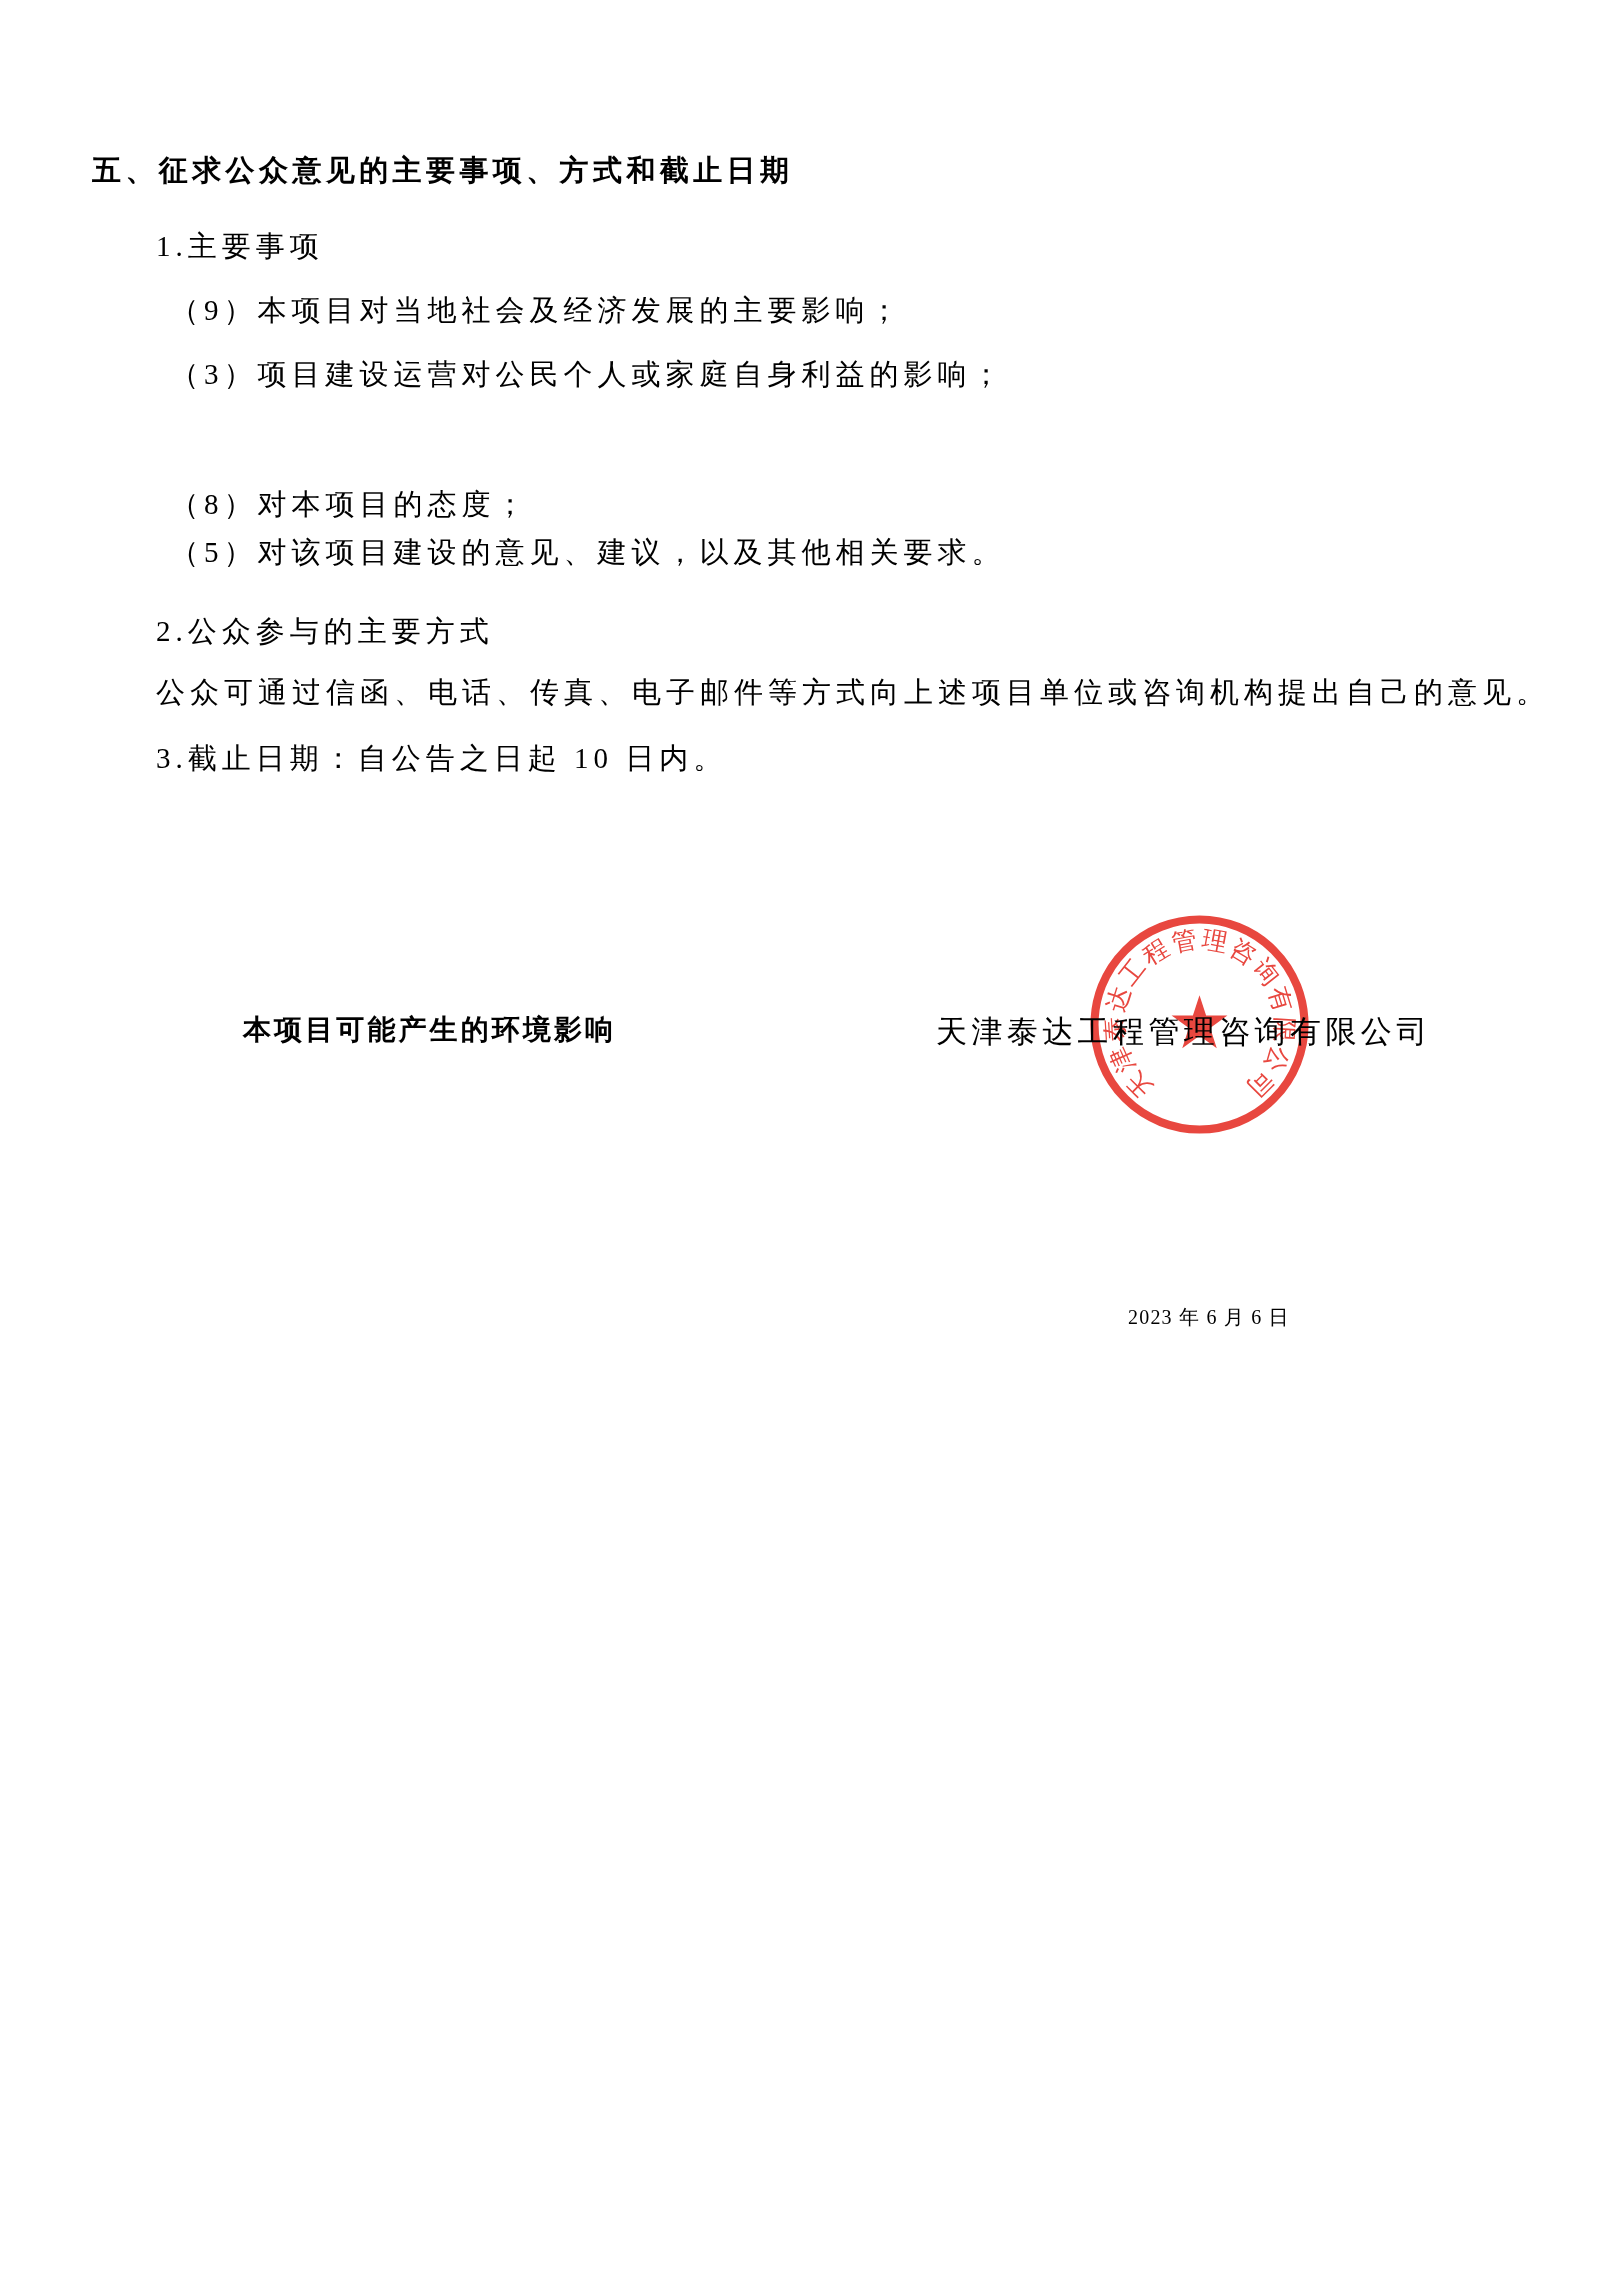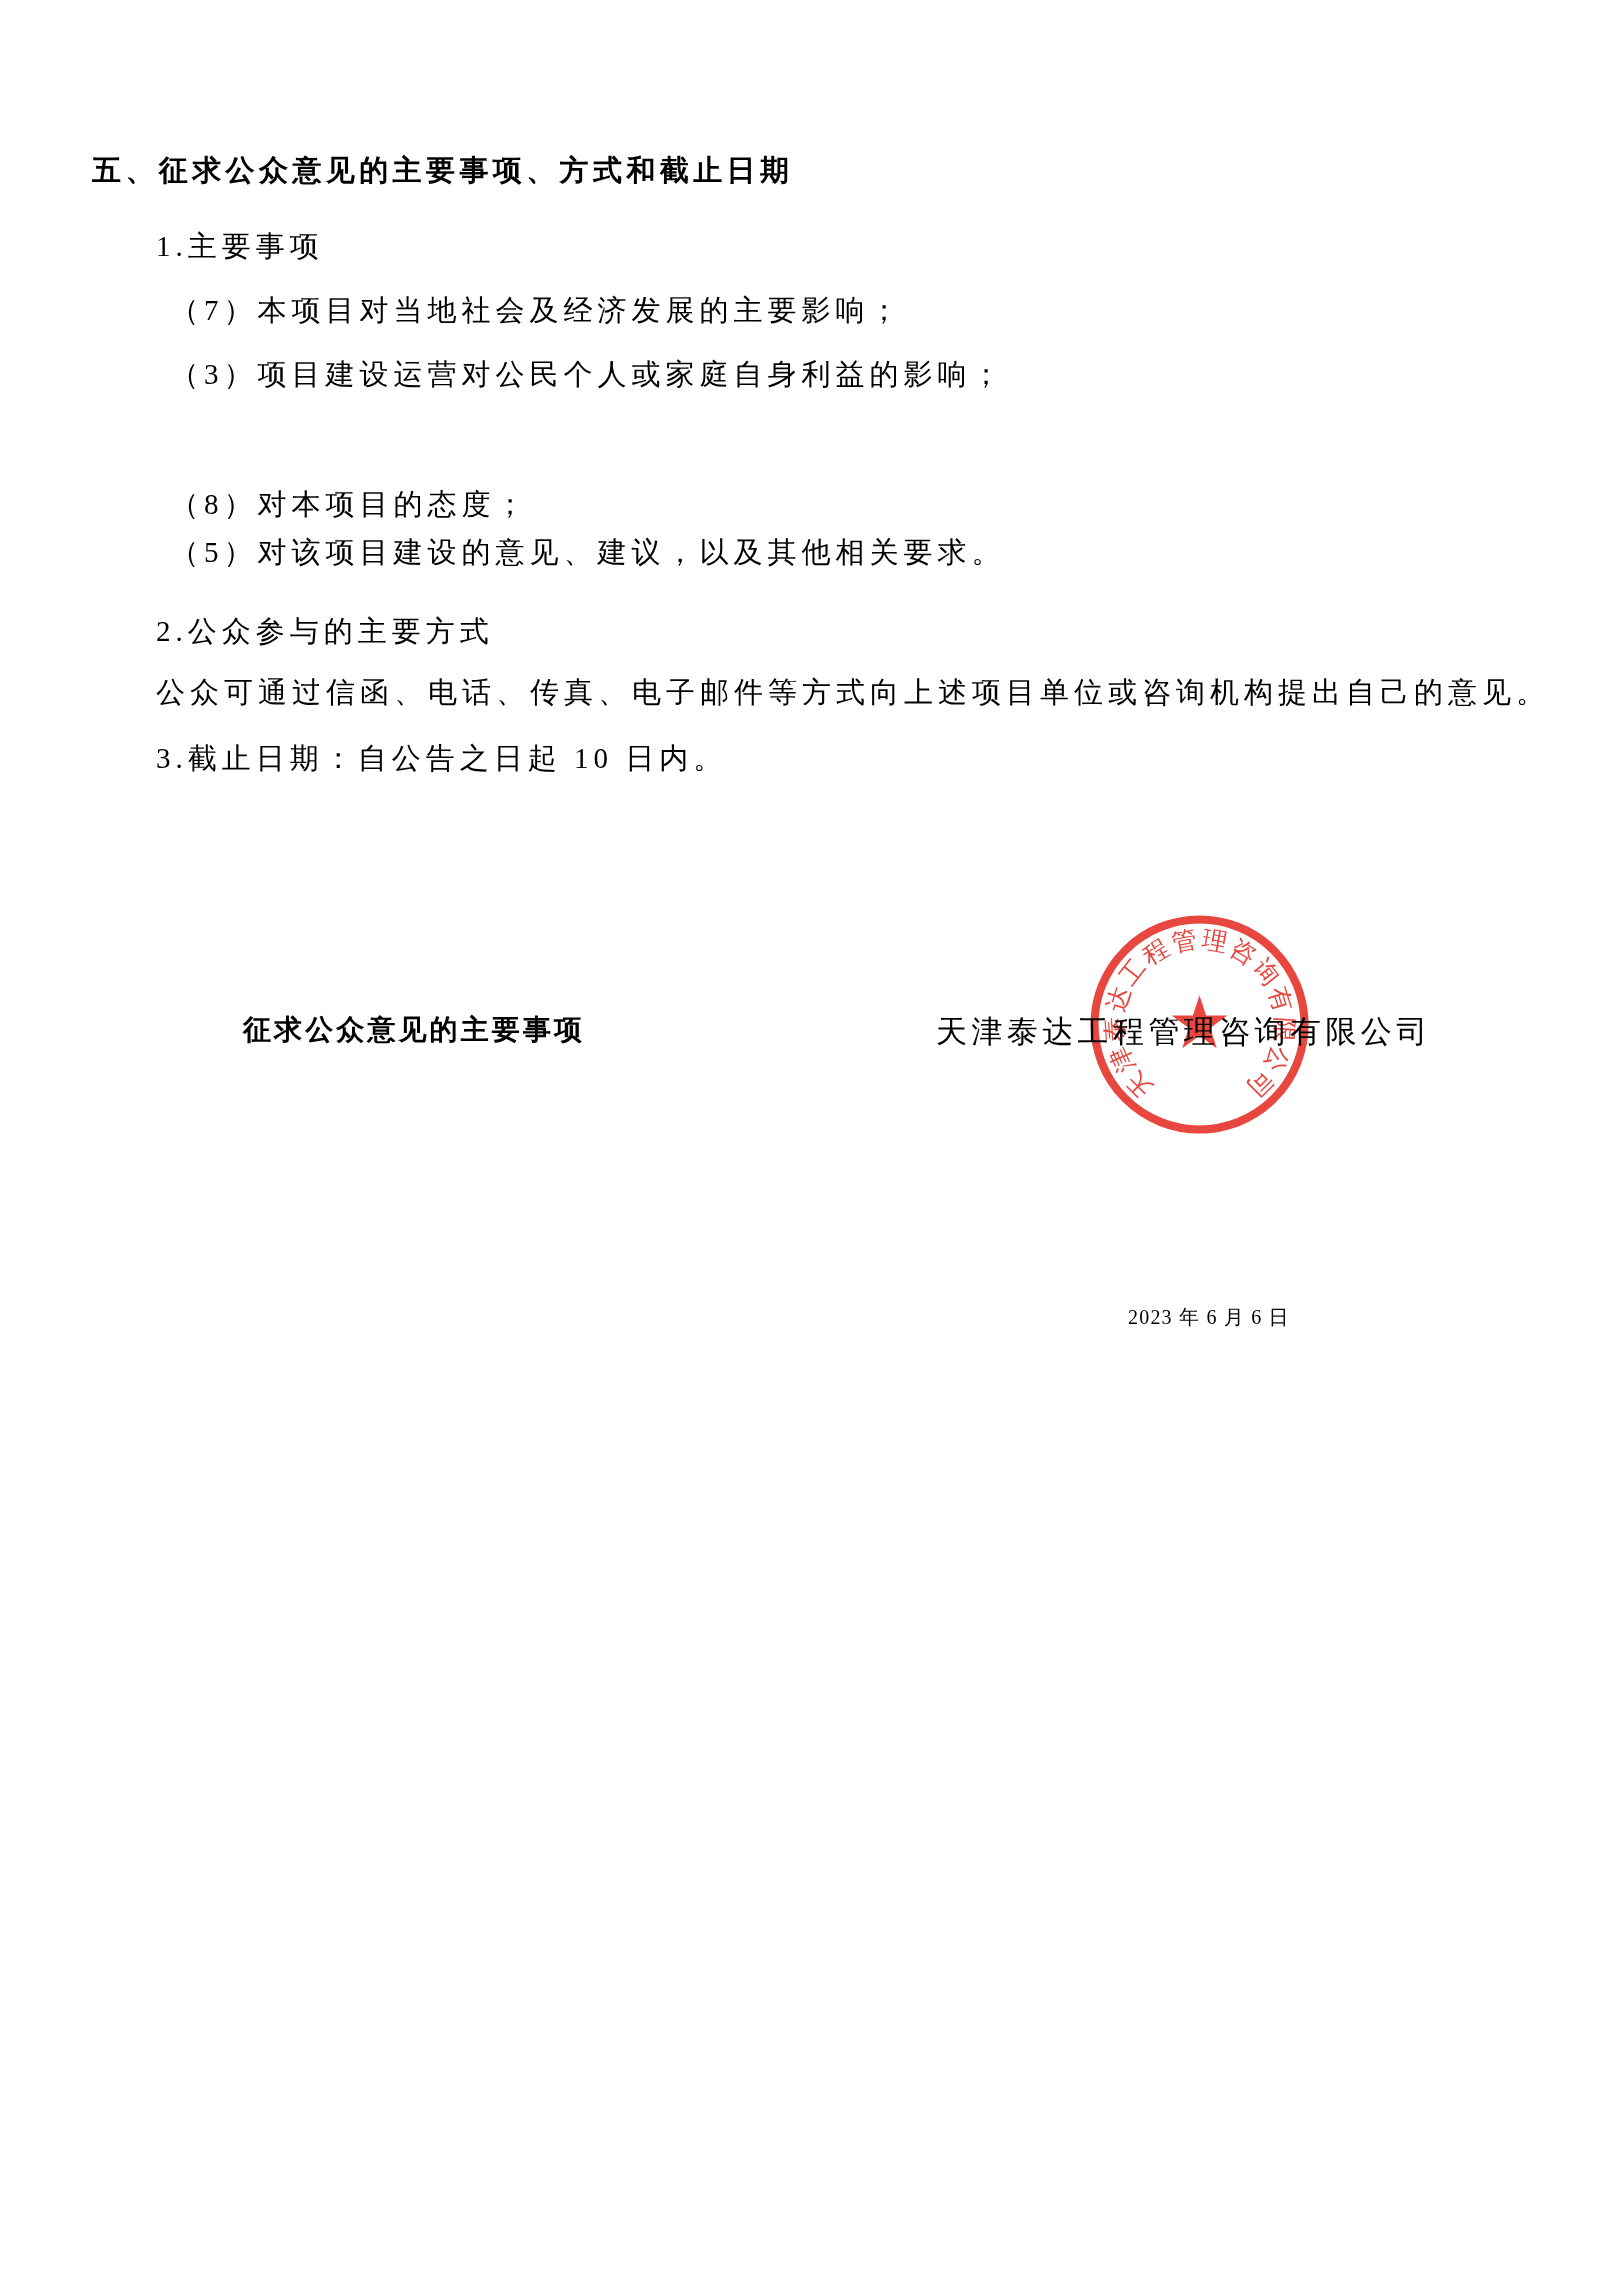--- a/index.html
+++ b/index.html
@@ -74,21 +74,21 @@
   }
 </style>
 </head>
 <body>
 
 <div class="page">
 
   <div class="doc-title">五、征求公众意见的主要事项、方式和截止日期</div>
 
   <div class="bl l0">1.主要事项</div>
-  <div class="bl l1">（7）本项目对当地社会及经济发展的主要影响；</div>
+  <div class="bl l1">（9）本项目对当地社会及经济发展的主要影响；</div>
   <div class="bl l2">（3）项目建设运营对公民个人或家庭自身利益的影响；</div>
   <div class="bl l4">（8）对本项目的态度；</div>
   <div class="bl l5">（5）对该项目建设的意见、建议，以及其他相关要求。</div>
   <div class="bl l6">2.公众参与的主要方式</div>
   <div class="bl l7">公众可通过信函、电话、传真、电子邮件等方式向上述项目单位或咨询机构提出自己的意见。</div>
   <div class="bl l8">3.截止日期：自公告之日起 10 日内。</div>
 
   <svg class="seal" viewBox="0 0 360 360" aria-hidden="true">
     <circle cx="180" cy="180" r="168" fill="none" stroke-width="13" stroke="#e8473f"></circle>
     <polygon points="180,133 190.6,165.4 224.7,165.5 197.1,185.6 207.6,218 180,198 152.4,218 162.9,185.6 135.3,165.5 169.4,165.4" fill="#e8473f"></polygon>
@@ -103,19 +103,19 @@
       <text x="204.5" y="46.2" transform="rotate(10.4 204.5 46.2)" fill="#e8473f">理</text>
       <text x="250.3" y="63.6" transform="rotate(31.2 250.3 63.6)" fill="#e8473f">咨</text>
       <text x="287" y="96.1" transform="rotate(51.9 287 96.1)" fill="#e8473f">询</text>
       <text x="309.8" y="139.5" transform="rotate(72.7 309.8 139.5)" fill="#e8473f">有</text>
       <text x="315.8" y="188.2" transform="rotate(93.5 315.8 188.2)" fill="#e8473f">限</text>
       <text x="304" y="235.8" transform="rotate(114.2 304 235.8)" fill="#e8473f">公</text>
       <text x="276.2" y="276.2" transform="rotate(135 276.2 276.2)" fill="#e8473f">司</text>
     </g>
   </svg>
 
-  <div class="company-left">征求公众意见的主要事项</div>
+  <div class="company-left">本项目可能产生的环境影响</div>
   <div class="company-right">天津泰达工程管理咨询有限公司</div>
 
   <div class="doc-date">2023 年 6 月 6 日</div>
 
 </div>
 
 
 </body></html>

